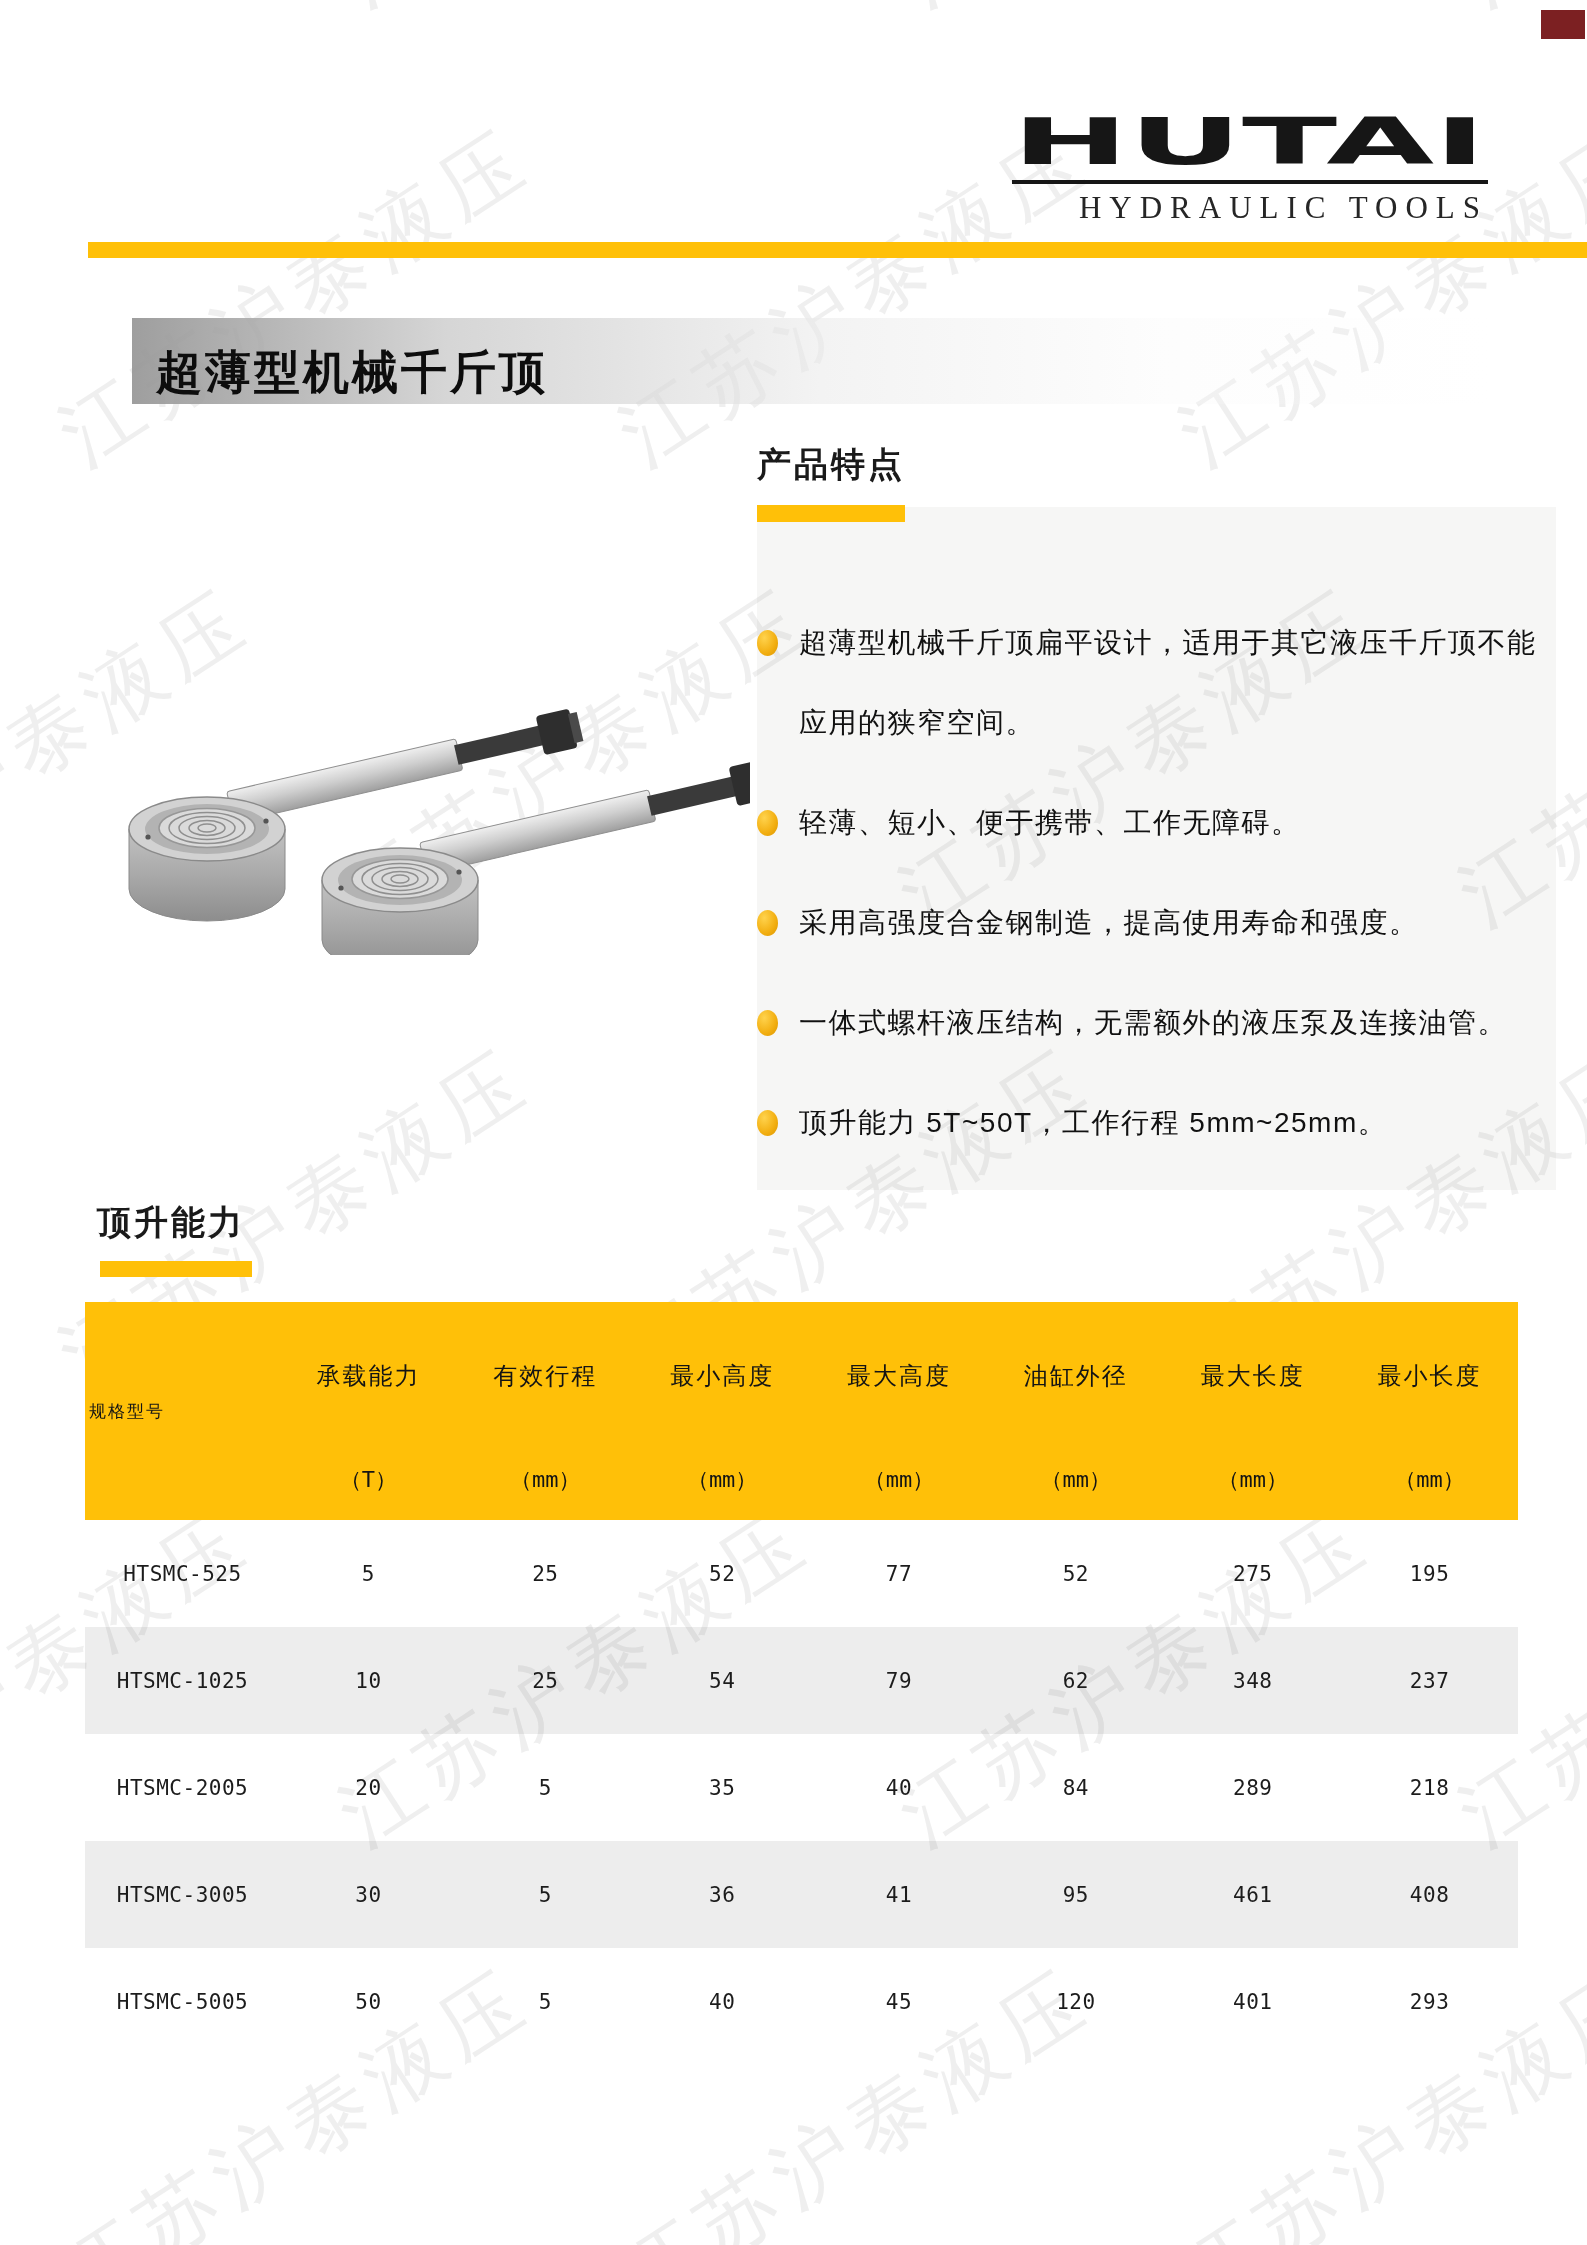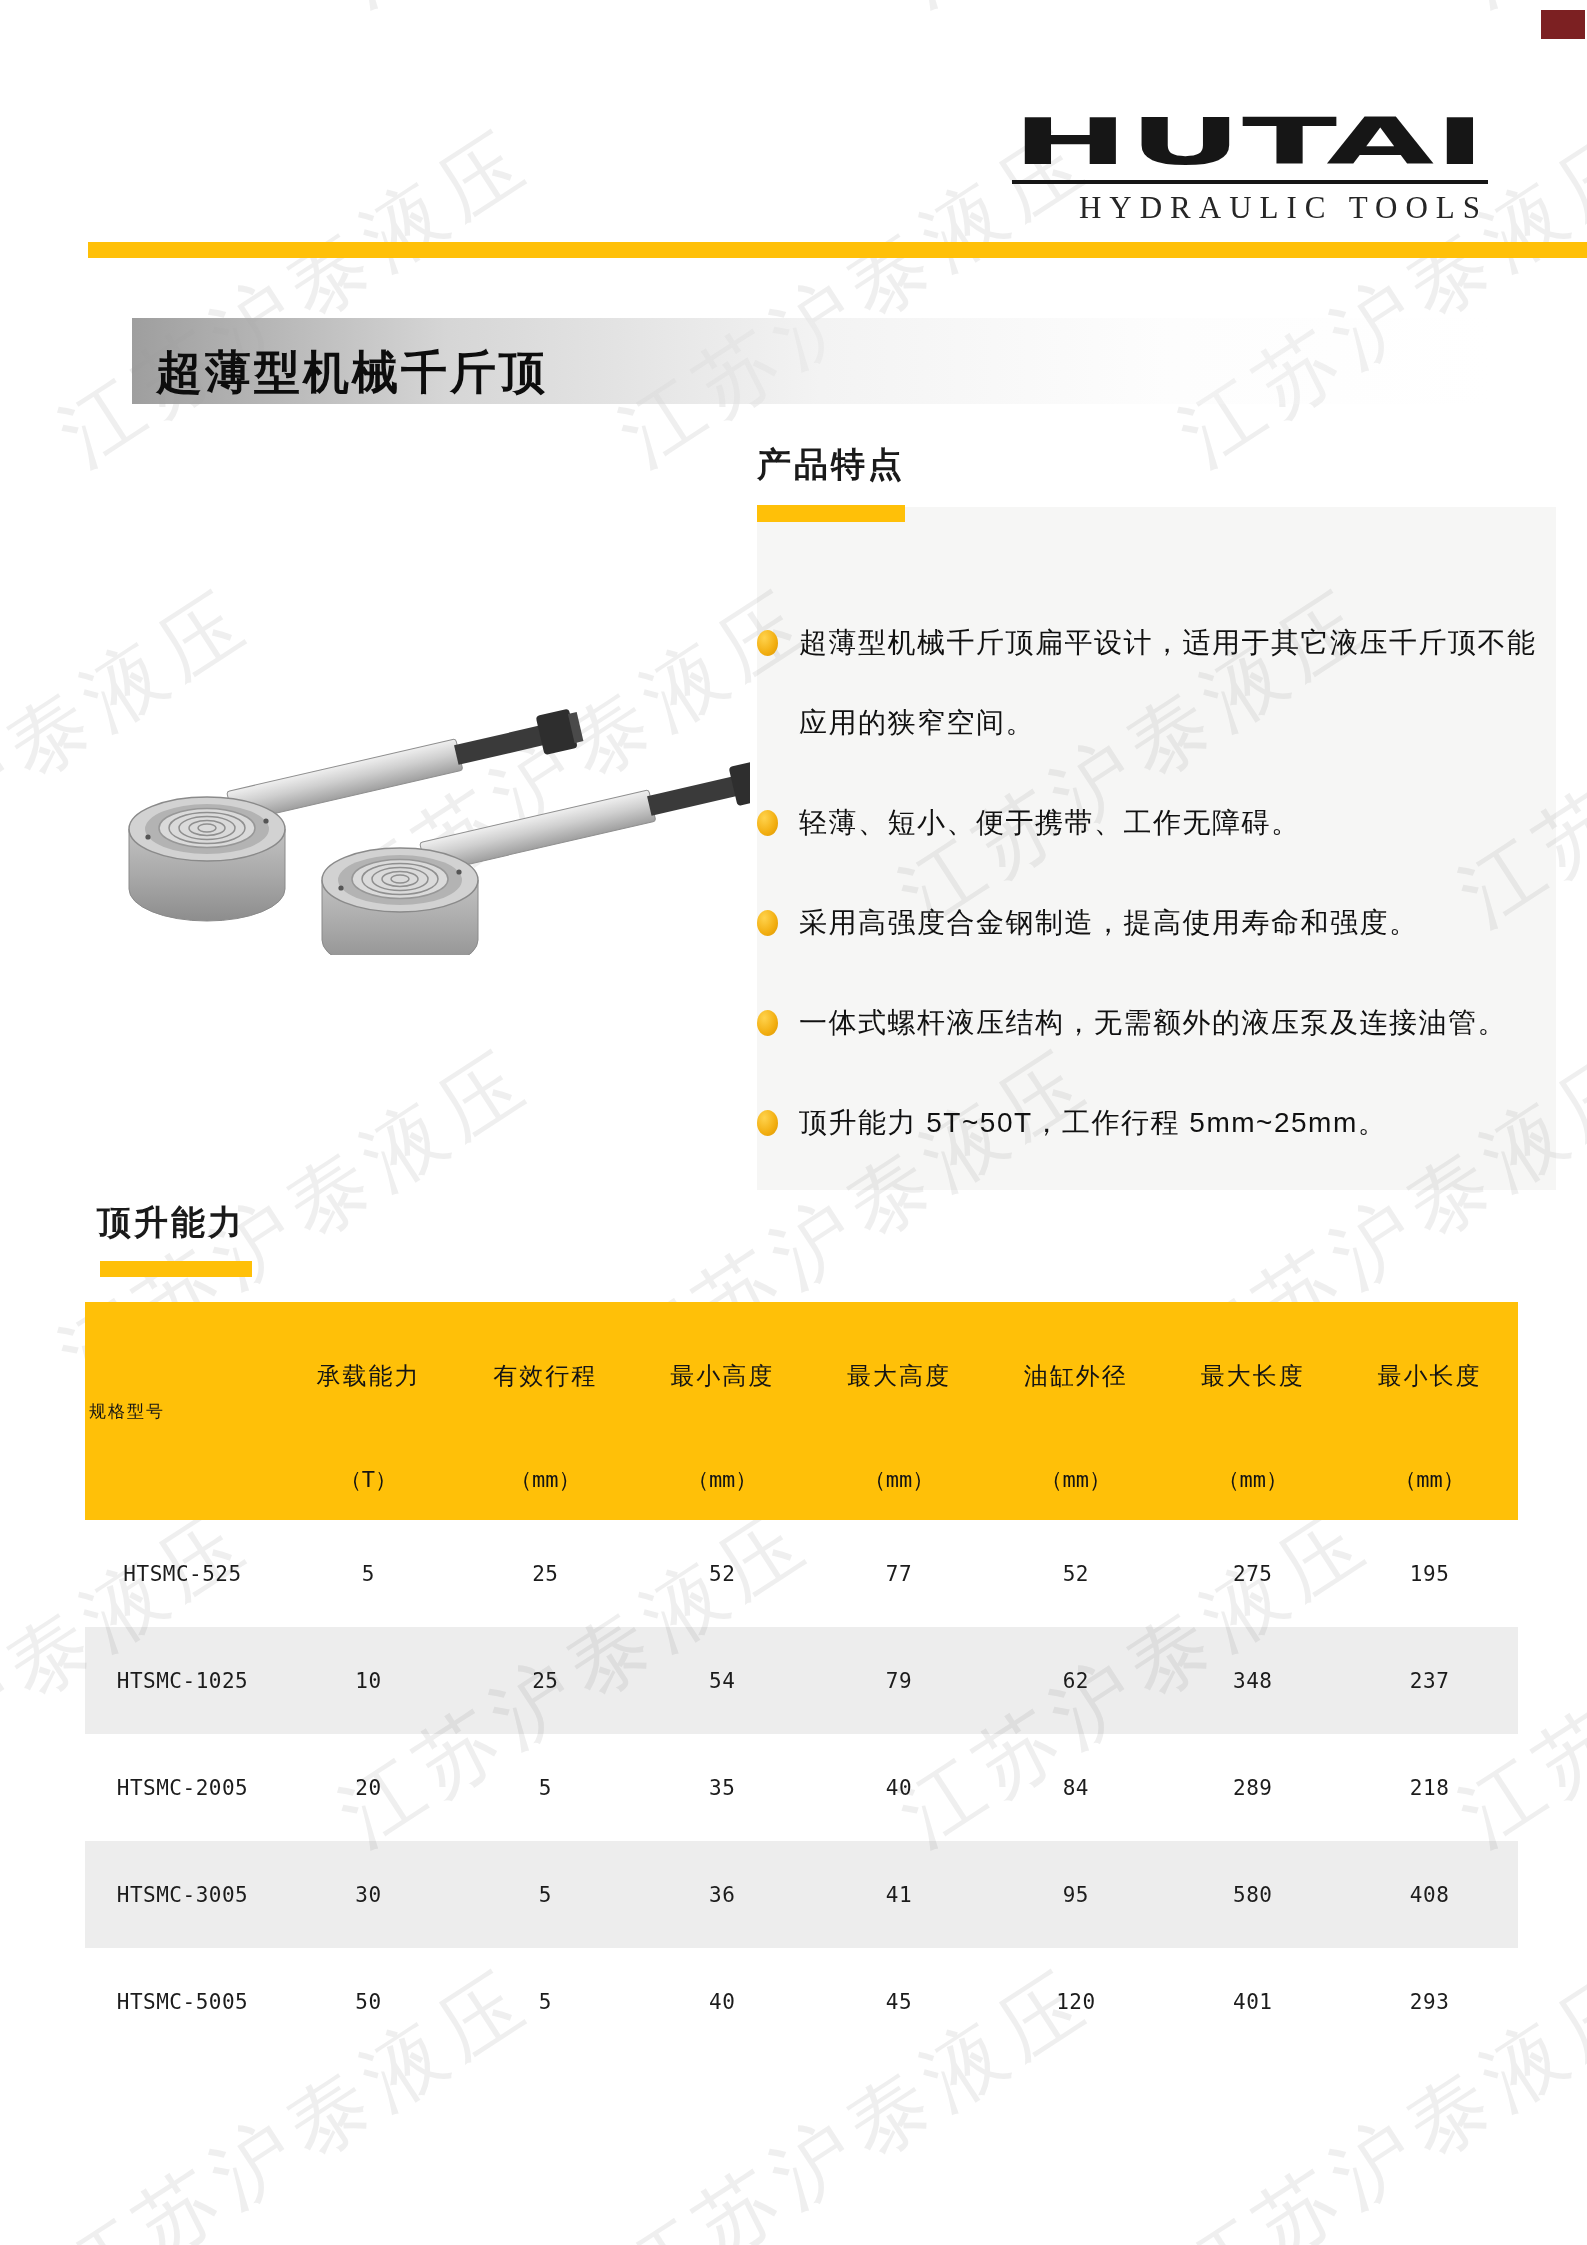--- a/index.html
+++ b/index.html
@@ -273,21 +273,21 @@
           <div class="cell">218</div>
         </div>
 
   <div class="spec-row alt">
     <div class="cell">HTSMC-3005</div>
   <div class="cell">30</div>
           <div class="cell">5</div>
           <div class="cell">36</div>
           <div class="cell">41</div>
           <div class="cell">95</div>
-          <div class="cell">580</div>
+          <div class="cell">461</div>
           <div class="cell">408</div>
         </div>
 
   <div class="spec-row">
     <div class="cell">HTSMC-5005</div>
   <div class="cell">50</div>
           <div class="cell">5</div>
           <div class="cell">40</div>
           <div class="cell">45</div>
           <div class="cell">120</div>

